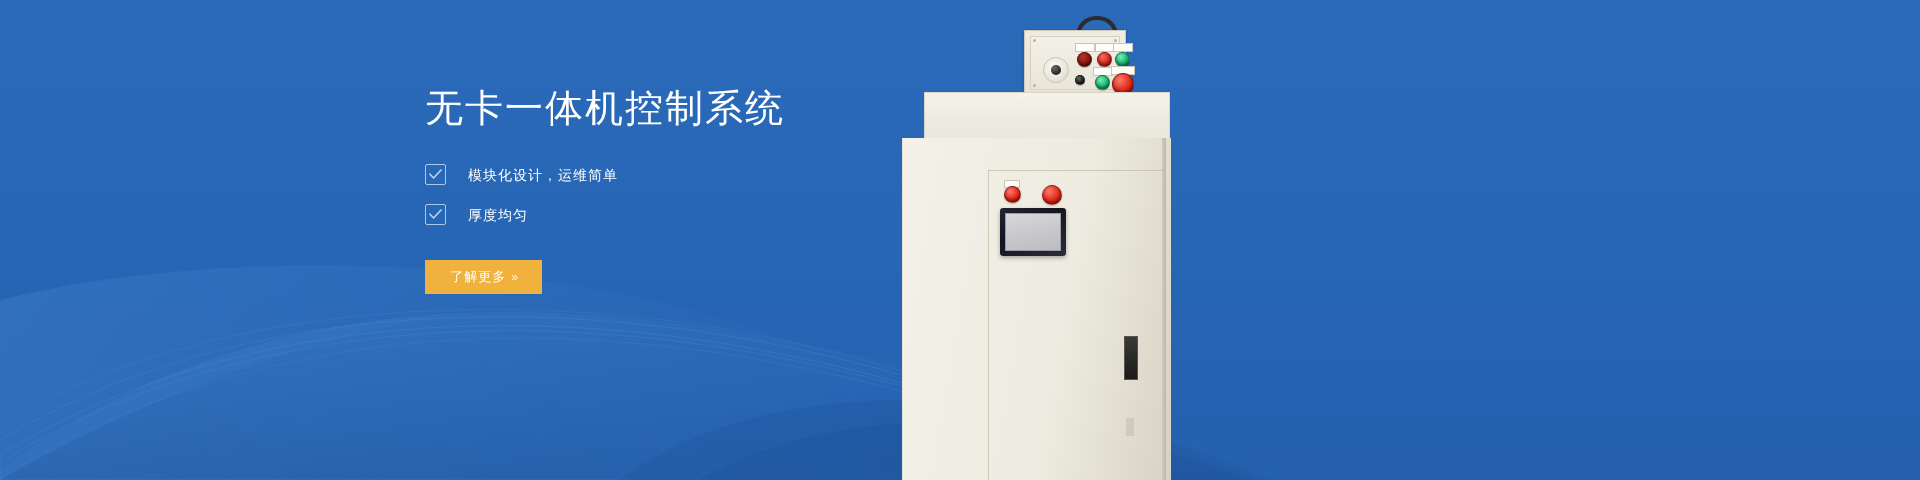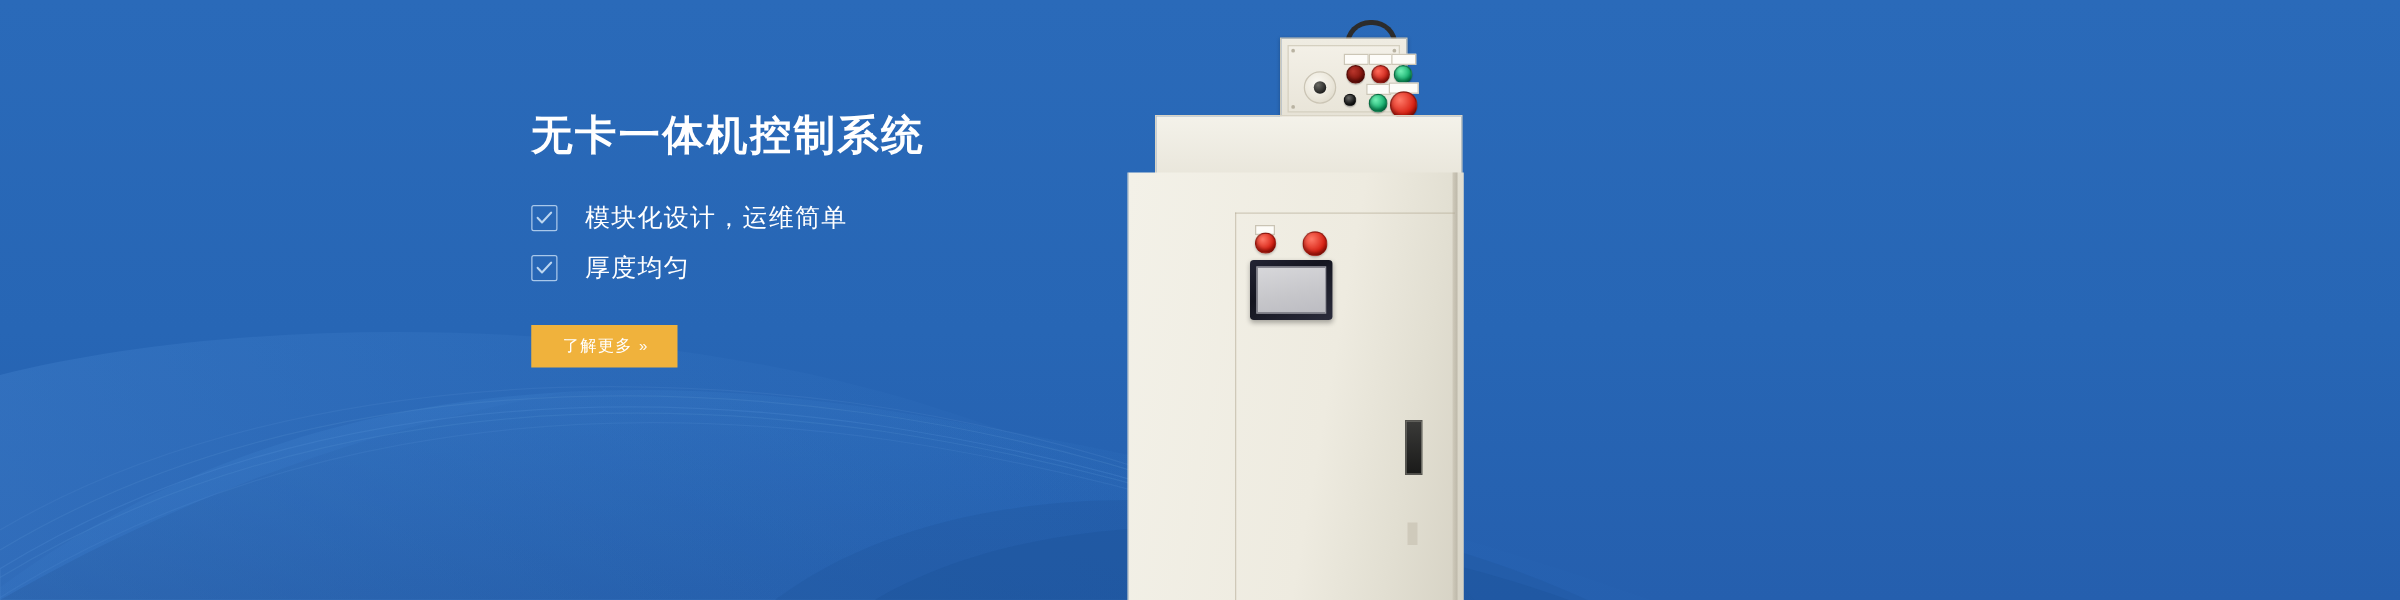--- a/index.html
+++ b/index.html
@@ -12,36 +12,36 @@
     position:relative;width:1920px;height:480px;overflow:hidden;
     background:linear-gradient(180deg,#2a6ab9 0%,#2766b5 55%,#255fae 100%);
   }
   
   .waves{position:absolute;inset:0;width:100%;height:100%;pointer-events:none;}
   
   .content{
     position:absolute;left:425px;top:88px;width:560px;z-index:5;
   }
   .headline{
-    color:#ffffff;font-size:33px;line-height:40px;font-weight:bold;
+    color:#ffffff;font-size:38px;line-height:40px;font-weight:normal;
     letter-spacing:2px;margin:0 0 36px 0;white-space:nowrap;
   }
   .feature-list{list-style:none;margin:0;padding:0;}
   .feature-item{
     display:flex;align-items:center;margin-bottom:19px;
   }
   .check-box{
     width:19px;height:19px;flex:0 0 19px;
     border:1px solid #a9c8ea;border-radius:2px;
     display:flex;align-items:center;justify-content:center;
     margin-right:22px;background:transparent;
   }
   .check-box svg{display:block;}
   .feature-text{
-    color:#ffffff;font-size:20px;line-height:20px;letter-spacing:1px;
+    color:#ffffff;font-size:14px;line-height:20px;letter-spacing:1px;
     white-space:nowrap;
     text-align:center;
   }
   .cta{
     display:inline-flex;align-items:center;justify-content:center;
     margin-top:16px;
     width:117px;height:34px;
     background:#f0b23c;
     color:#ffffff;font-size:13px;letter-spacing:1px;
     border:none;cursor:pointer;

